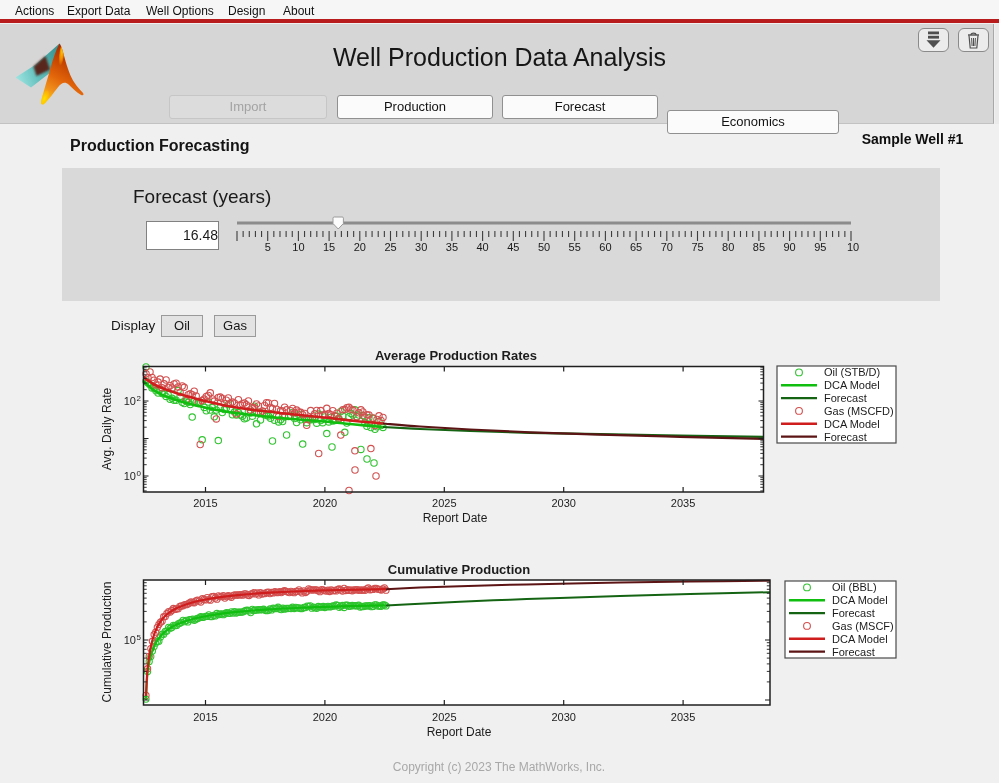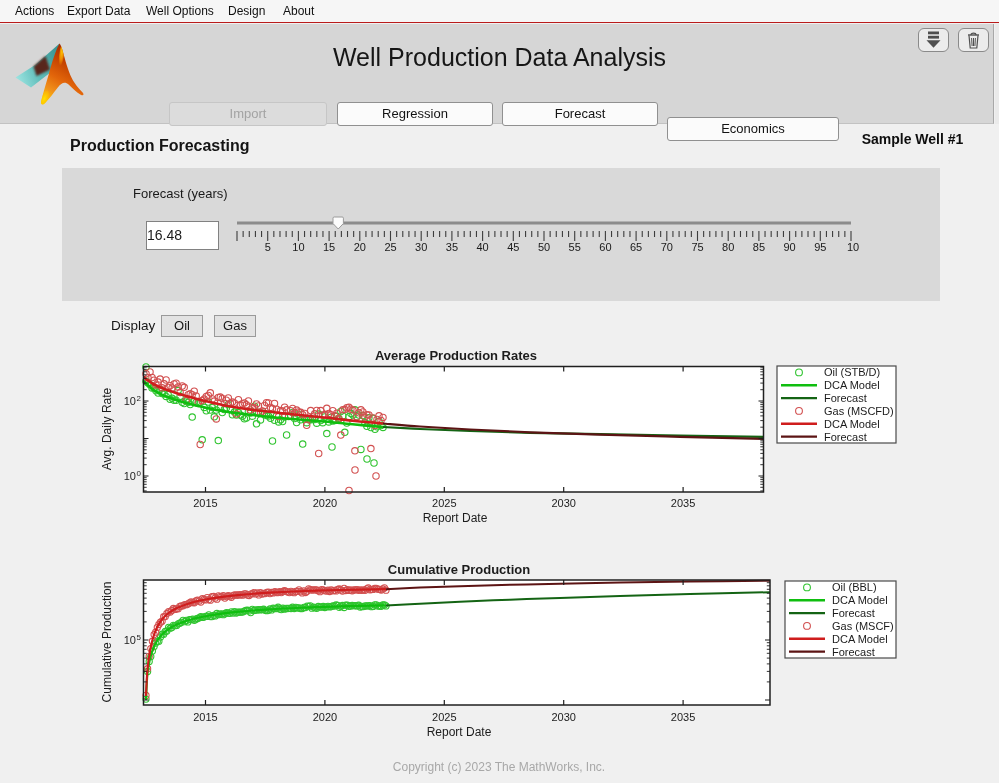--- a/index.html
+++ b/index.html
@@ -1,31 +1,31 @@
 <!DOCTYPE html>
 <html><head><meta charset="utf-8">
 <style>
   * { margin:0; padding:0; box-sizing:border-box; }
   html,body { width:999px; height:783px; background:#f0f0f0;
     font-family:"Liberation Sans", sans-serif; position:relative; overflow:hidden; }
   .abs { position:absolute; }
   .menubar { left:0; top:0; width:999px; height:23px; background:#f6f6f6;
-    border-bottom:1px solid #b91c1c; font-size:12px; color:#101010; }
+    border-bottom:4px solid #b91c1c; font-size:12px; color:#101010; }
   .menubar span { position:absolute; top:4px; }
   .header { left:0; top:24px; width:994px; height:100px; background:#d6d6d6;
     border-bottom:1px solid #c2c2c2; border-right:1px solid #a8a8a8; }
   .hstrip { left:995px; top:24px; width:4px; height:100px; background:#eaeaea; }
   .title { left:0; top:43px; width:999px; text-align:center; font-size:25px; color:#161616; }
-  .tabbtn { position:absolute; top:102px; height:24px; border-radius:3px; font-size:13px;
+  .tabbtn { position:absolute; top:95px; height:24px; border-radius:3px; font-size:13px;
     text-align:center; line-height:22px; color:#131313; background:#fbfbfb; border:1px solid #909090; }
   .iconbtn { position:absolute; top:28px; width:31px; height:24px; border-radius:6px;
     background:#ececec; border:1px solid #8a8a8a; }
   .panel { left:62px; top:168px; width:878px; height:133px; background:#d9d9d9; }
   .editfield { left:146px; top:221px; width:73px; height:29px; background:#ffffff;
-    border:1px solid #818181; text-align:left; line-height:27px; font-size:14px; color:#1a1a1a; }
+    border:1px solid #818181; text-align:right; line-height:27px; font-size:14px; color:#1a1a1a; }
   .togbtn { position:absolute; top:315px; width:42px; height:22px; border-radius:0;
     background:#e3e3e3; border:1px solid #9a9a9a; font-size:13px; text-align:center;
     line-height:20px; color:#161616; }
 </style></head>
 <body>
   <div class="abs menubar">
     <span style="left:15px">Actions</span>
     <span style="left:67px">Export Data</span>
     <span style="left:146px">Well Options</span>
     <span style="left:228px">Design</span>
@@ -83,21 +83,21 @@
              C28.4,65.8 26.2,64.6 27.2,60.8
              C29.8,51 33.4,39 36.5,28
              C39.6,17 43.2,7.2 45.5,3.5 Z" fill="url(#oran)"></path>
     <g clip-path="url(#oclip)">
       <ellipse cx="47.6" cy="15" rx="2.5" ry="11" fill="url(#glow1)" transform="rotate(7 47.6 15)"></ellipse>
       <ellipse cx="30.8" cy="57.5" rx="3.4" ry="7.5" fill="url(#glow2)" transform="rotate(22 30.8 57.5)"></ellipse>
     </g>
   </svg>
 
   <div class="abs tabbtn" style="left:169px; width:158px; background:#dcdcdc; color:#a3a3a3; border-color:#c6c6c6;">Import</div>
-  <div class="abs tabbtn" style="left:337px; width:156px;">Regression</div>
+  <div class="abs tabbtn" style="left:337px; width:156px;">Production</div>
   <div class="abs tabbtn" style="left:502px; width:156px;">Forecast</div>
   <div class="abs tabbtn" style="left:667px; width:172px;margin-top:15px;">Economics</div>
   <div class="abs" style="left:850px; top:99px; width:125px; text-align:center; font-size:14px; font-weight:bold; color:#0e0e0e;margin-top:32px;">Sample Well #1</div>
 
   <div class="iconbtn" style="left:918px;">
     <svg width="29" height="22" viewBox="0 0 29 22">
       <g fill="#4f4f4f">
         <rect x="9" y="2.5" width="11" height="2.8"></rect>
         <rect x="9" y="6.8" width="11" height="2.8"></rect>
         <path d="M7.5,11.2 h14 l-7,7.6 z"></path>
@@ -110,21 +110,21 @@
         <path d="M9,6 h11" stroke-width="1.4"></path>
         <path d="M12,6 c0,-2.5 5,-2.5 5,0"></path>
         <path d="M10,6.5 l1.2,12.5 h6.6 L19,6.5"></path>
         <path d="M12.6,9 l0.5,8 M14.5,9 v8 M16.4,9 l-0.5,8" stroke-width="1"></path>
       </g>
     </svg>
   </div>
 
   <div class="abs" style="left:62px; top:137px; font-size:16px; font-weight:bold; color:#141414;margin-left:8px;">Production Forecasting</div>
   <div class="abs panel"></div>
-  <div class="abs" style="left:133px; top:186px; font-size:13px; color:#1a1a1a;">Forecast (years)</div>
+  <div class="abs" style="left:133px; top:186px; font-size:19px; color:#1a1a1a;">Forecast (years)</div>
   <div class="abs editfield">16.48</div>
 
   <div class="abs" style="left:111px; top:318px; font-size:13.5px; color:#161616;">Display</div>
   <div class="togbtn" style="left:161px;">Oil</div>
   <div class="togbtn" style="left:214px;">Gas</div>
 
   <svg class="abs" style="left:0; top:0; pointer-events:none;" width="999" height="783" viewBox="0 0 999 783" font-family="Liberation Sans, sans-serif">
 <rect x="237.0" y="221.5" width="614.0" height="3" fill="#8c8c8c"></rect>
     <path d="M237.00,231 v10 M243.14,231 v6 M249.28,231 v6 M255.42,231 v6 M261.56,231 v6 M267.70,231 v10 M273.84,231 v6 M279.98,231 v6 M286.12,231 v6 M292.26,231 v6 M298.40,231 v10 M304.54,231 v6 M310.68,231 v6 M316.82,231 v6 M322.96,231 v6 M329.10,231 v10 M335.24,231 v6 M341.38,231 v6 M347.52,231 v6 M353.66,231 v6 M359.80,231 v10 M365.94,231 v6 M372.08,231 v6 M378.22,231 v6 M384.36,231 v6 M390.50,231 v10 M396.64,231 v6 M402.78,231 v6 M408.92,231 v6 M415.06,231 v6 M421.20,231 v10 M427.34,231 v6 M433.48,231 v6 M439.62,231 v6 M445.76,231 v6 M451.90,231 v10 M458.04,231 v6 M464.18,231 v6 M470.32,231 v6 M476.46,231 v6 M482.60,231 v10 M488.74,231 v6 M494.88,231 v6 M501.02,231 v6 M507.16,231 v6 M513.30,231 v10 M519.44,231 v6 M525.58,231 v6 M531.72,231 v6 M537.86,231 v6 M544.00,231 v10 M550.14,231 v6 M556.28,231 v6 M562.42,231 v6 M568.56,231 v6 M574.70,231 v10 M580.84,231 v6 M586.98,231 v6 M593.12,231 v6 M599.26,231 v6 M605.40,231 v10 M611.54,231 v6 M617.68,231 v6 M623.82,231 v6 M629.96,231 v6 M636.10,231 v10 M642.24,231 v6 M648.38,231 v6 M654.52,231 v6 M660.66,231 v6 M666.80,231 v10 M672.94,231 v6 M679.08,231 v6 M685.22,231 v6 M691.36,231 v6 M697.50,231 v10 M703.64,231 v6 M709.78,231 v6 M715.92,231 v6 M722.06,231 v6 M728.20,231 v10 M734.34,231 v6 M740.48,231 v6 M746.62,231 v6 M752.76,231 v6 M758.90,231 v10 M765.04,231 v6 M771.18,231 v6 M777.32,231 v6 M783.46,231 v6 M789.60,231 v10 M795.74,231 v6 M801.88,231 v6 M808.02,231 v6 M814.16,231 v6 M820.30,231 v10 M826.44,231 v6 M832.58,231 v6 M838.72,231 v6 M844.86,231 v6 M851.00,231 v10" stroke="#3d3d3d" stroke-width="1.1" fill="none"></path>
     <g font-size="11" fill="#1a1a1a">

